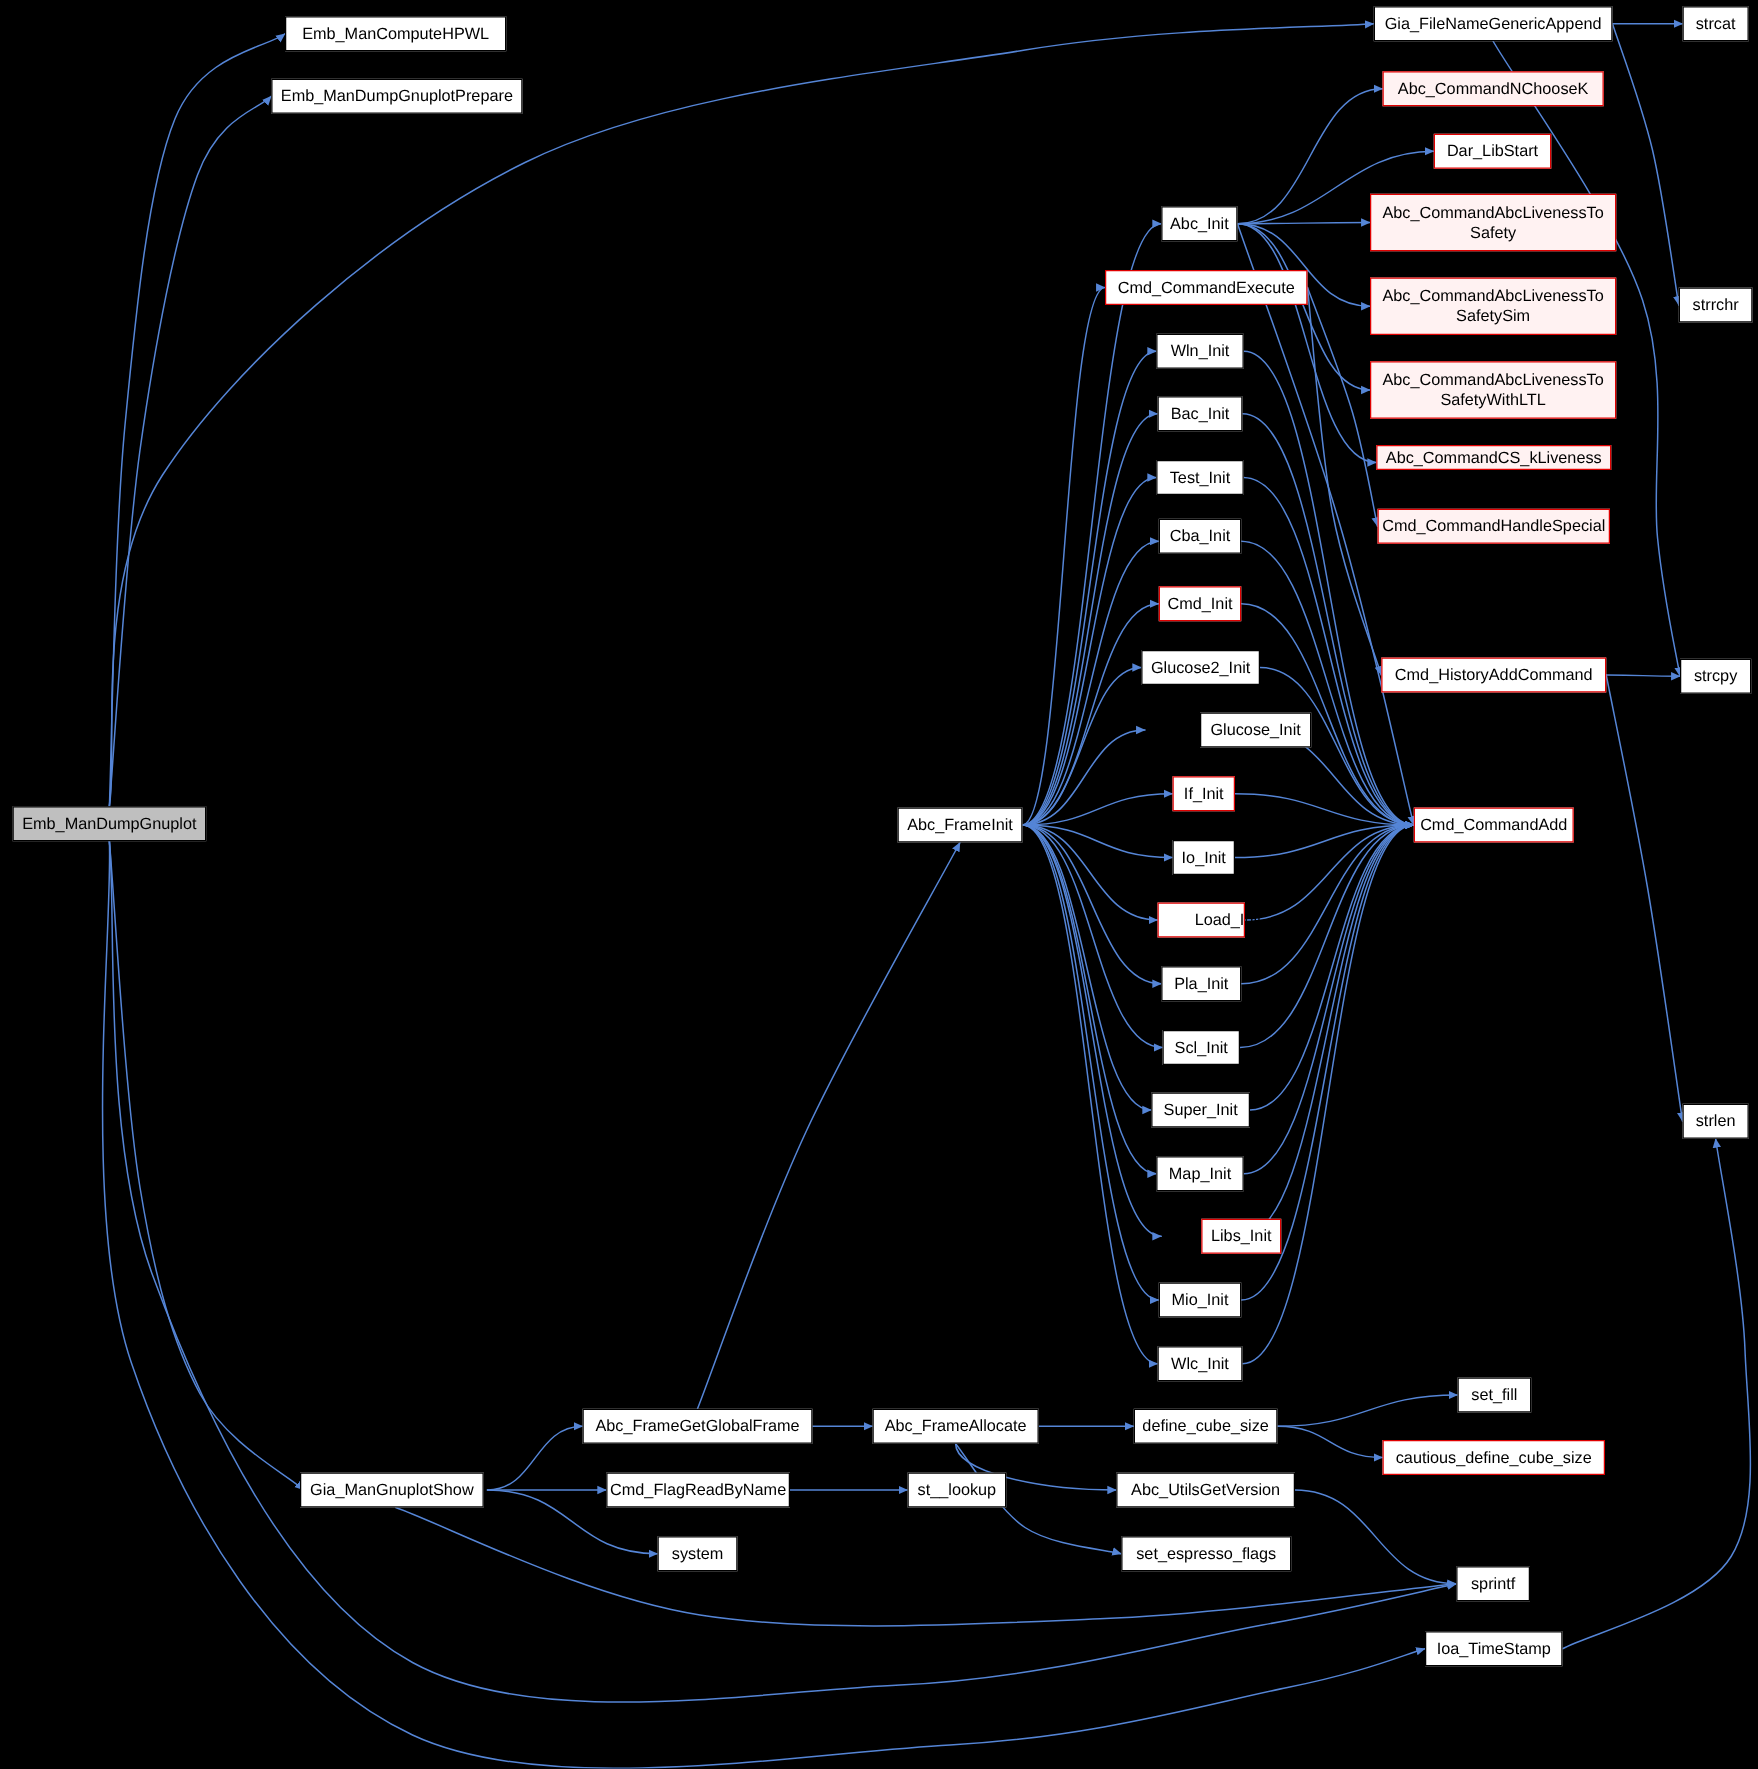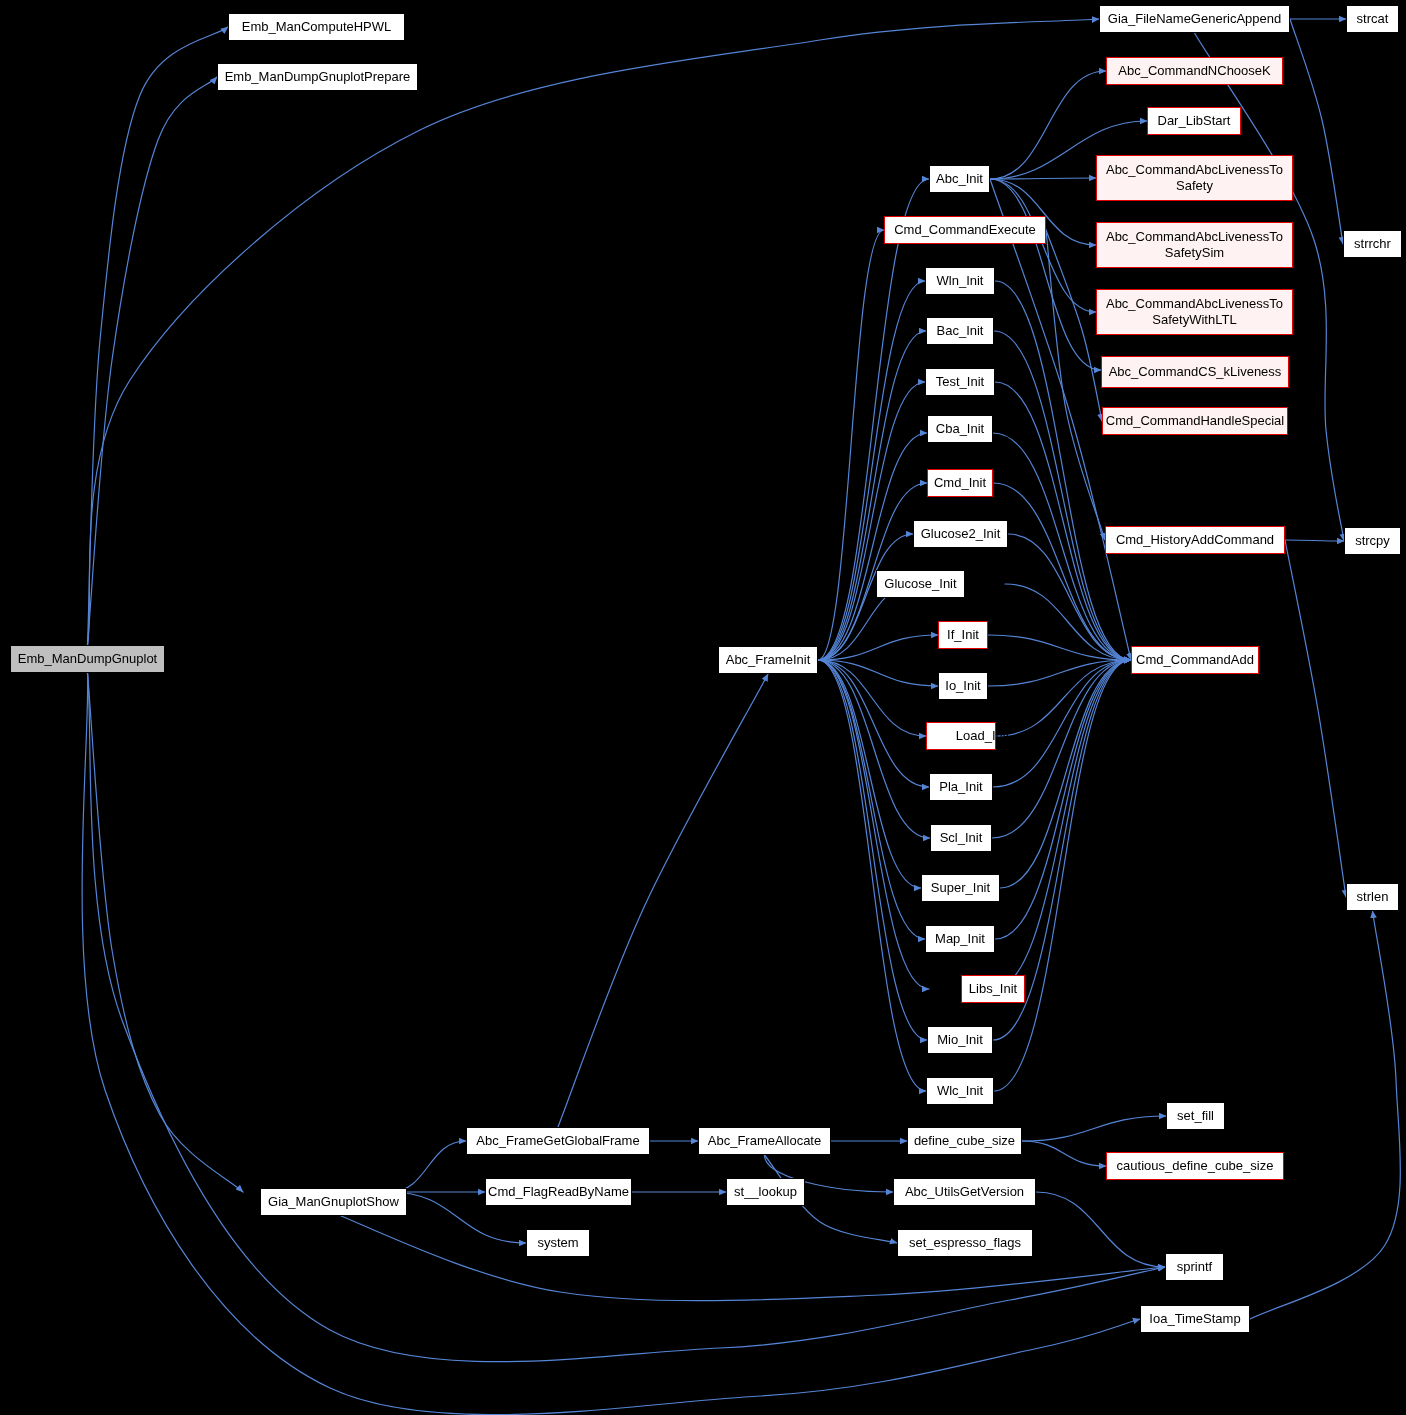--- a/index.html
+++ b/index.html
@@ -106,48 +106,48 @@
     <div class="node redpink" style="left: 1096px; top: 155px; width: 197px; height: 46px;"><span>Abc_CommandAbcLivenessTo
 Safety</span></div>
     <div class="node red" style="left: 884px; top: 216px; width: 162px; height: 28px;"><span>Cmd_CommandExecute</span></div>
     <div class="node redpink" style="left: 1096px; top: 222px; width: 197px; height: 46px;"><span>Abc_CommandAbcLivenessTo
 SafetySim</span></div>
     <div class="node" style="left: 1343px; top: 230px; width: 59px; height: 28px;"><span>strrchr</span></div>
     <div class="node" style="left: 925px; top: 267px; width: 70px; height: 28px;"><span>Wln_Init</span></div>
     <div class="node redpink" style="left: 1096px; top: 289px; width: 197px; height: 46px;"><span>Abc_CommandAbcLivenessTo
 SafetyWithLTL</span></div>
     <div class="node" style="left: 926px; top: 317px; width: 68px; height: 28px;"><span>Bac_Init</span></div>
-    <div class="node redpink" style="left: 1101px; top: 356px; width: 188px; height: 32px;"><span>Abc_CommandCS_kLiveness</span></div>
+    <div class="node redpink" style="left: 1101px; top: 356px; width: 188px; height: 20px;"><span>Abc_CommandCS_kLiveness</span></div>
     <div class="node" style="left: 925px; top: 368px; width: 70px; height: 28px;"><span>Test_Init</span></div>
     <div class="node redpink" style="left: 1102px; top: 407px; width: 186px; height: 28px;"><span>Cmd_CommandHandleSpecial</span></div>
     <div class="node" style="left: 927px; top: 415px; width: 66px; height: 28px;"><span>Cba_Init</span></div>
     <div class="node red" style="left: 927px; top: 469px; width: 66px; height: 28px; justify-content: center;"><span>Cmd_Init</span></div>
     <div class="node" style="left: 913px; top: 520px; width: 95px; height: 28px;"><span>Glucose2_Init</span></div>
     <div class="node red" style="left: 1105px; top: 526px; width: 180px; height: 28px;"><span>Cmd_HistoryAddCommand</span></div>
     <div class="node" style="left: 1344px; top: 527px; width: 57px; height: 28px;"><span>strcpy</span></div>
-    <div class="node" style="left: 876px; top: 570px; width: 89px; height: 28px;"><span>Glucose_Init</span></div>
+    <div class="node" style="left: 960px; top: 570px; width: 89px; height: 28px;"><span>Glucose_Init</span></div>
     <div class="node red" style="left: 938px; top: 621px; width: 50px; height: 28px;"><span>If_Init</span></div>
     <div class="node" style="left: 718px; top: 646px; width: 100px; height: 28px;"><span>Abc_FrameInit</span></div>
     <div class="node red" style="left: 1131px; top: 646px; width: 128px; height: 28px;"><span>Cmd_CommandAdd</span></div>
     <div class="node" style="left: 938px; top: 672px; width: 50px; height: 28px;"><span>Io_Init</span></div>
     <div class="node red" style="left: 926px; top: 722px; width: 70px; height: 28px; padding-left: 46px;"><span>Load_Init</span></div>
     <div class="node" style="left: 929px; top: 773px; width: 64px; height: 28px;"><span>Pla_Init</span></div>
     <div class="node" style="left: 930px; top: 824px; width: 62px; height: 28px;"><span>Scl_Init</span></div>
     <div class="node" style="left: 921px; top: 874px; width: 79px; height: 28px;"><span>Super_Init</span></div>
     <div class="node" style="left: 1346px; top: 883px; width: 53px; height: 28px;"><span>strlen</span></div>
     <div class="node" style="left: 925px; top: 925px; width: 70px; height: 28px;"><span>Map_Init</span></div>
     <div class="node red" style="left: 929px; top: 975px; width: 64px; height: 28px; margin-left: 32px;"><span>Libs_Init</span></div>
     <div class="node" style="left: 927px; top: 1026px; width: 66px; height: 28px;"><span>Mio_Init</span></div>
     <div class="node" style="left: 926px; top: 1077px; width: 68px; height: 28px;"><span>Wlc_Init</span></div>
     <div class="node" style="left: 1166px; top: 1102px; width: 59px; height: 28px;"><span>set_fill</span></div>
     <div class="node" style="left: 466px; top: 1127px; width: 184px; height: 28px;"><span>Abc_FrameGetGlobalFrame</span></div>
     <div class="node" style="left: 698px; top: 1127px; width: 133px; height: 28px;"><span>Abc_FrameAllocate</span></div>
     <div class="node" style="left: 907px; top: 1127px; width: 115px; height: 28px;"><span>define_cube_size</span></div>
     <div class="node red" style="left: 1106px; top: 1152px; width: 178px; height: 28px;"><span>cautious_define_cube_size</span></div>
-    <div class="node" style="left: 260px; top: 1178px; width: 147px; height: 28px; margin-top: 10px;"><span>Gia_ManGnuplotShow</span></div>
+    <div class="node" style="left: 240px; top: 1178px; width: 147px; height: 28px;"><span>Gia_ManGnuplotShow</span></div>
     <div class="node" style="left: 485px; top: 1178px; width: 147px; height: 28px;"><span>Cmd_FlagReadByName</span></div>
     <div class="node" style="left: 726px; top: 1178px; width: 79px; height: 28px;"><span>st__lookup</span></div>
     <div class="node" style="left: 893px; top: 1178px; width: 143px; height: 28px;"><span>Abc_UtilsGetVersion</span></div>
     <div class="node" style="left: 526px; top: 1229px; width: 64px; height: 28px;"><span>system</span></div>
     <div class="node" style="left: 897px; top: 1229px; width: 136px; height: 28px;"><span>set_espresso_flags</span></div>
     <div class="node" style="left: 1165px; top: 1253px; width: 59px; height: 28px;"><span>sprintf</span></div>
     <div class="node" style="left: 1140px; top: 1305px; width: 110px; height: 28px;"><span>Ioa_TimeStamp</span></div>
   </div>
 
 </body></html>

